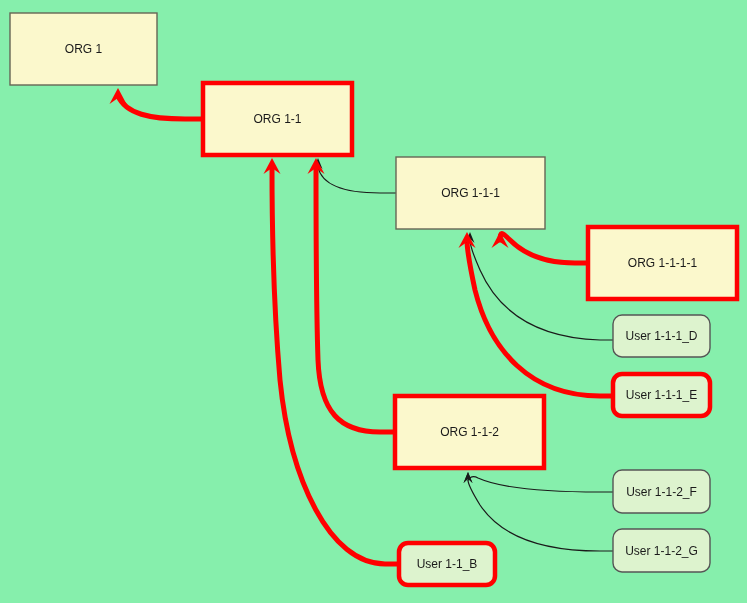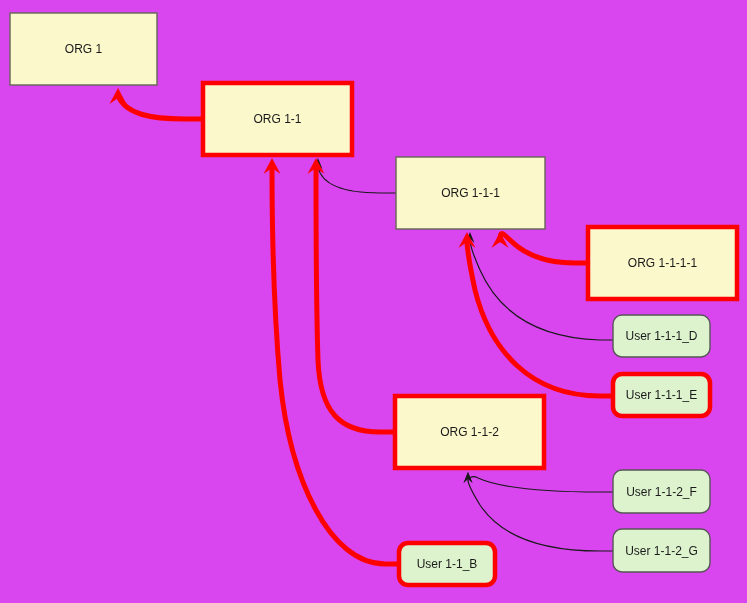--- a/index.html
+++ b/index.html
@@ -1,18 +1,18 @@
 <!DOCTYPE html>
 <html><head>
 <meta charset="utf-8">
 <style>
   html,body{margin:0;padding:0;background:#ffffff;}
   body{width:747px;height:603px;overflow:hidden;
        font-family:"Liberation Sans","DejaVu Sans",sans-serif;}
-  #diagram-root{position:relative;width:747px;height:603px;background:#d946ef;}
+  #diagram-root{position:relative;width:747px;height:603px;background:#86efac;}
   svg{display:block;}
   .node-label{font-family:"Liberation Sans","DejaVu Sans",sans-serif;
               font-size:12px;fill:#1a1a1a;text-anchor:middle;dominant-baseline:middle;}
   .node-label.user{font-size:12px;}
 </style>
 </head>
 <body>
 
 <div id="diagram-root">
   <svg id="org-svg" width="747" height="603" viewBox="0 0 747 603" xmlns="http://www.w3.org/2000/svg">

